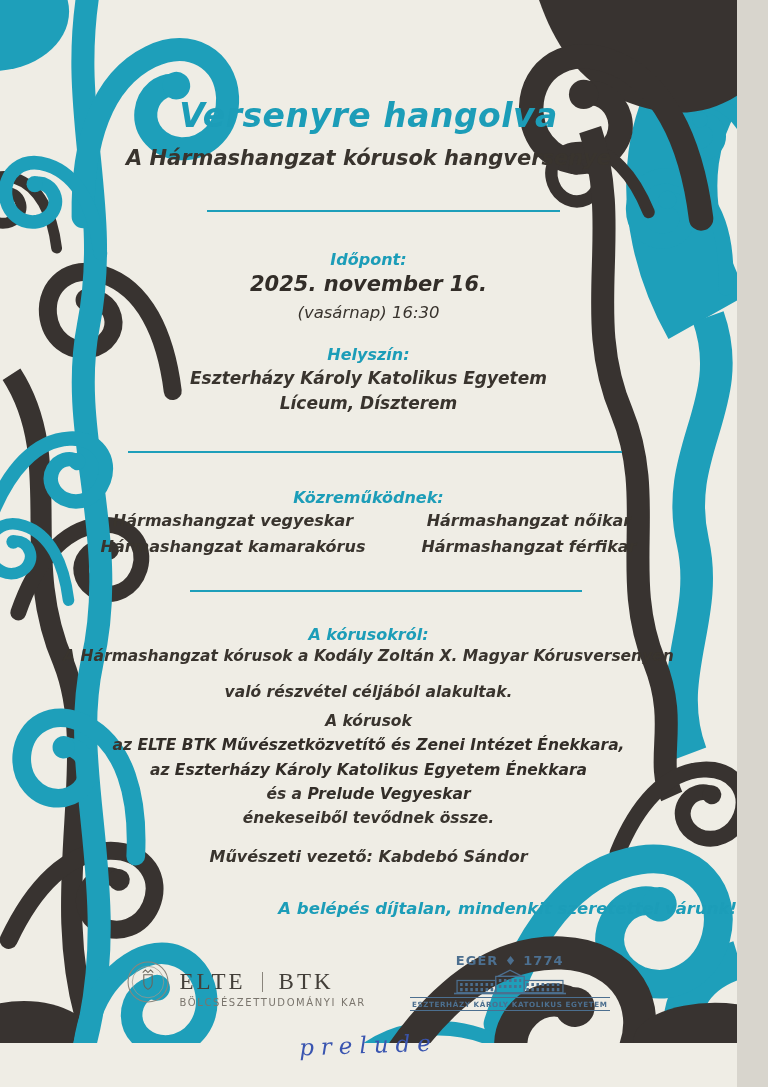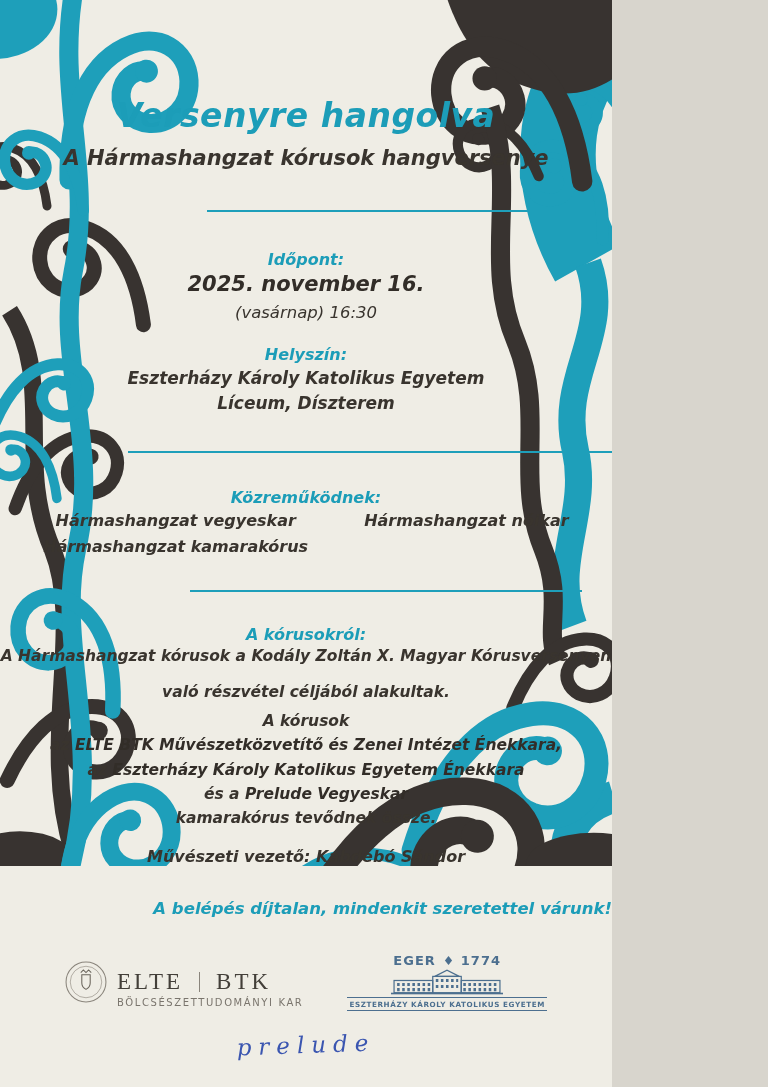--- a/index.html
+++ b/index.html
@@ -1,16 +1,16 @@
 <!DOCTYPE html>
 <html><head>
 <meta charset="utf-8">
 <style>
   html,body{margin:0;padding:0;background:#d8d5cd;}
-  .page{position:relative;width:612px;height:1087px;background:#EFEDE5;overflow:hidden;
+  .page{position:relative;width:737px;height:1087px;background:#EFEDE5;overflow:hidden;
         font-family:"DejaVu Sans",sans-serif;color:#39342E;}
   .ornaments{position:absolute;inset:0;pointer-events:none;}
   .c-teal{color:#1E9FBA;}
   .c-dark{color:#383330;}
   .content{position:absolute;inset:0;font-style:italic;}
   .line{position:absolute;left:0;right:0;text-align:center;}
   .title{top:96px;font-size:33px;font-weight:700;color:#1C9DB8;letter-spacing:.5px;}
   .subtitle{top:146px;font-size:21px;font-weight:700;color:#39342E;}
   .rule{position:absolute;height:2px;background:#1E9FBA;}
   .rule1{top:210px;left:207px;width:353px;}
@@ -124,40 +124,41 @@
     <div class="rule rule2"></div>
 
     <div class="line sec-label lab-perf">Közreműködnek:</div>
     <div class="perf-grid">
       <div class="perf-col">
         <span>Hármashangzat vegyeskar</span>
         <span>Hármashangzat kamarakórus</span>
       </div>
       <div class="perf-col">
         <span>Hármashangzat nőikar</span>
+        <span>Hármashangzat férfikar</span>
       </div>
     </div>
 
     <div class="rule rule3"></div>
 
     <div class="line sec-label lab-about">A kórusokról:</div>
     <div class="line choir-line about-l1">A Hármashangzat kórusok a Kodály Zoltán X. Magyar Kórusversenyen</div>
     <div class="line choir-line about-l2">való részvétel céljából alakultak.</div>
 
     <div class="line choir-intro">A kórusok</div>
     <div class="line choir-line choir-l1">
       <span>az </span><strong>ELTE BTK Művészetközvetítő és Zenei Intézet Énekkara,</strong>
     </div>
     <div class="line choir-line choir-l2">
       <span>az </span><strong>Eszterházy Károly Katolikus Egyetem Énekkara</strong>
     </div>
     <div class="line choir-line choir-l3">
       <span>és a </span><strong>Prelude Vegyeskar</strong>
     </div>
-    <div class="line choir-line choir-out">kamarakórus tevődnek össze.</div>
+    <div class="line choir-line choir-out">énekeseiből tevődnek össze.</div>
 
     <div class="line director">Művészeti vezető: Kabdebó Sándor</div>
     <div class="line admission">A belépés díjtalan, mindenkit szeretettel várunk!</div>
 
     <div class="logos">
       <div class="elte-logo">
         <svg width="42" height="42" viewBox="0 0 40 40">
           <circle cx="20" cy="20" r="19" fill="none" stroke="#8a857c" stroke-width="1"></circle>
           <circle cx="20" cy="20" r="15" fill="none" stroke="#9b968c" stroke-width="0.7"></circle>
           <path d="M16,13 h8 v8 c0,4 -4,6 -4,6 c0,0 -4,-2 -4,-6 z" fill="none" stroke="#6a655c" stroke-width="1"></path>

